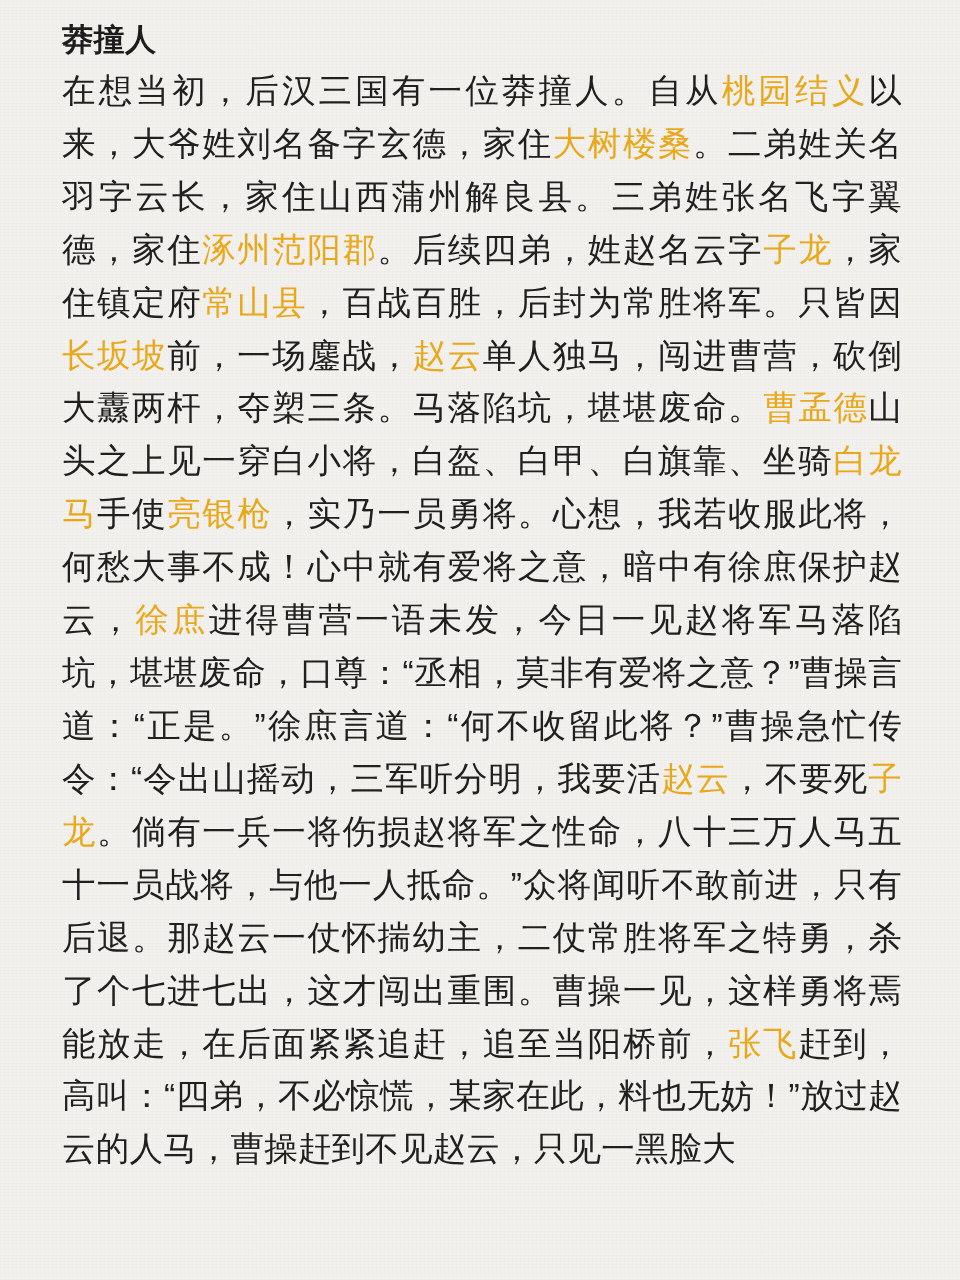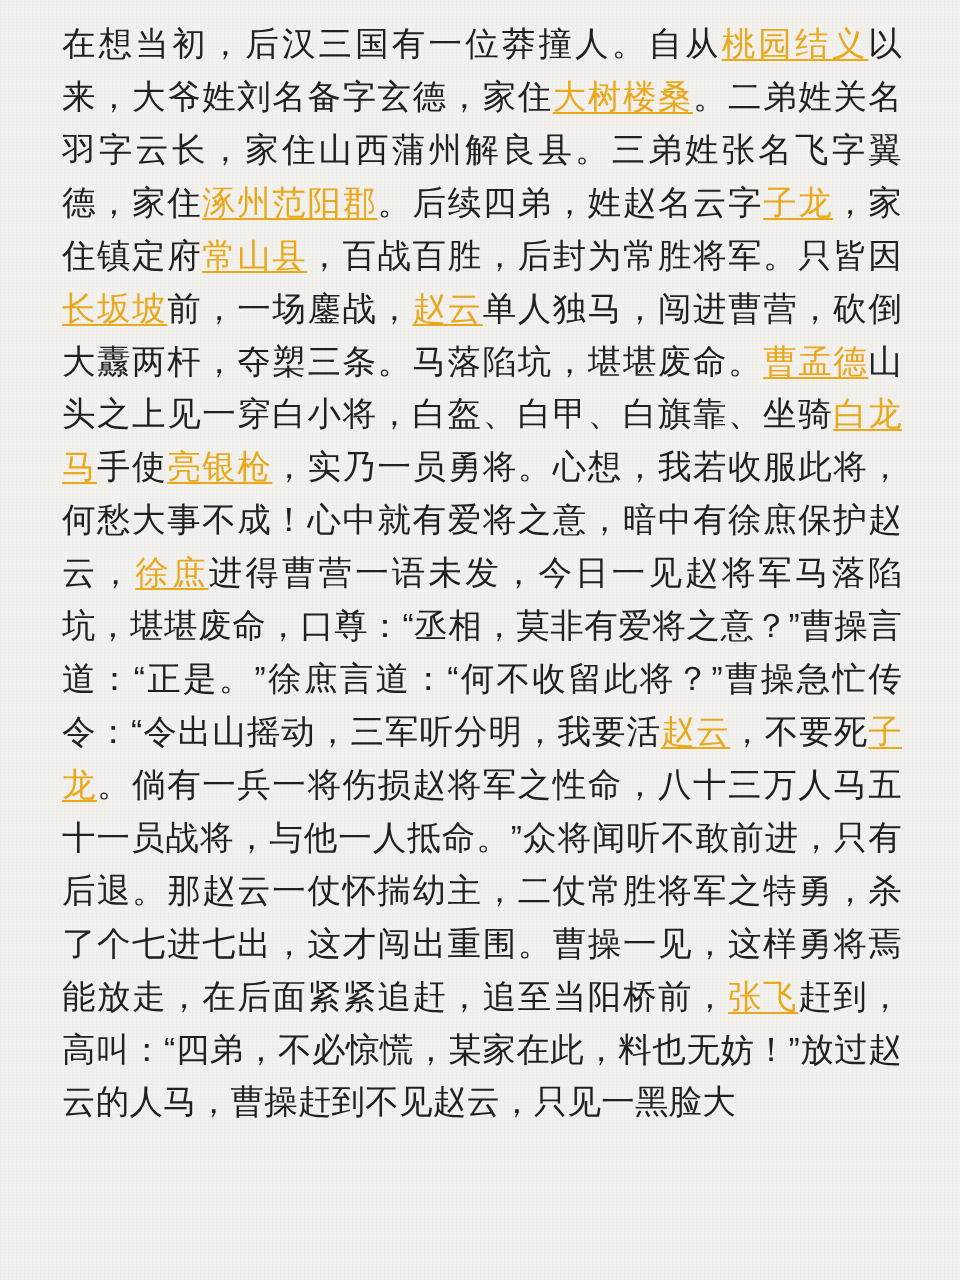--- a/index.html
+++ b/index.html
@@ -42,26 +42,26 @@
     font-size: 33.5px;
     line-height: 1.58;
     color: #202020;
     text-align: justify;
     text-justify: inter-character;
     letter-spacing: 0.2px;
     word-break: break-all;
   }
   .hl {
     color: #e9a81b;
-    text-decoration: underline;
     text-decoration-color: #e9a81b;
     text-underline-offset: 4px;
     text-decoration-thickness: 2px;
   }
 </style>
 </head>
 <body>
 
 <div class="paper"></div>
 
 <div class="page">
+  <h1 class="doc-title">莽撞人</h1>
   <div class="doc-body"><span>在想当初，后汉三国有一位莽撞人。自从</span><span class="hl" style="color: rgb(233, 168, 27); text-decoration-color: rgb(233, 168, 27);">桃园结义</span><span>以来，大爷姓刘名备字玄德，家住</span><span class="hl" style="color: rgb(233, 168, 27); text-decoration-color: rgb(233, 168, 27);">大树楼桑</span><span>。二弟姓关名羽字云长，家住山西蒲州解良县。三弟姓张名飞字翼德，家住</span><span class="hl" style="color: rgb(233, 168, 27); text-decoration-color: rgb(233, 168, 27);">涿州范阳郡</span><span>。后续四弟，姓赵名云字</span><span class="hl" style="color: rgb(233, 168, 27); text-decoration-color: rgb(233, 168, 27);">子龙</span><span>，家住镇定府</span><span class="hl" style="color: rgb(233, 168, 27); text-decoration-color: rgb(233, 168, 27);">常山县</span><span>，百战百胜，后封为常胜将军。只皆因</span><span class="hl" style="color: rgb(233, 168, 27); text-decoration-color: rgb(233, 168, 27);">长坂坡</span><span>前，一场鏖战，</span><span class="hl" style="color: rgb(233, 168, 27); text-decoration-color: rgb(233, 168, 27);">赵云</span><span>单人独马，闯进曹营，砍倒大纛两杆，夺槊三条。马落陷坑，堪堪废命。</span><span class="hl" style="color: rgb(233, 168, 27); text-decoration-color: rgb(233, 168, 27);">曹孟德</span><span>山头之上见一穿白小将，白盔、白甲、白旗靠、坐骑</span><span class="hl" style="color: rgb(233, 168, 27); text-decoration-color: rgb(233, 168, 27);">白龙马</span><span>手使</span><span class="hl" style="color: rgb(233, 168, 27); text-decoration-color: rgb(233, 168, 27);">亮银枪</span><span>，实乃一员勇将。心想，我若收服此将，何愁大事不成！心中就有爱将之意，暗中有徐庶保护赵云，</span><span class="hl" style="color: rgb(233, 168, 27); text-decoration-color: rgb(233, 168, 27);">徐庶</span><span>进得曹营一语未发，今日一见赵将军马落陷坑，堪堪废命，口尊：“丞相，莫非有爱将之意？”曹操言道：“正是。”徐庶言道：“何不收留此将？”曹操急忙传令：“令出山摇动，三军听分明，我要活</span><span class="hl" style="color: rgb(233, 168, 27); text-decoration-color: rgb(233, 168, 27);">赵云</span><span>，不要死</span><span class="hl" style="color: rgb(233, 168, 27); text-decoration-color: rgb(233, 168, 27);">子龙</span><span>。倘有一兵一将伤损赵将军之性命，八十三万人马五十一员战将，与他一人抵命。”众将闻听不敢前进，只有后退。那赵云一仗怀揣幼主，二仗常胜将军之特勇，杀了个七进七出，这才闯出重围。曹操一见，这样勇将焉能放走，在后面紧紧追赶，追至当阳桥前，</span><span class="hl" style="color: rgb(233, 168, 27); text-decoration-color: rgb(233, 168, 27);">张飞</span><span>赶到，高叫：“四弟，不必惊慌，某家在此，料也无妨！”放过赵云的人马，曹操赶到不见赵云，只见一黑脸大</span></div>
 </div>
 
 </body></html>

